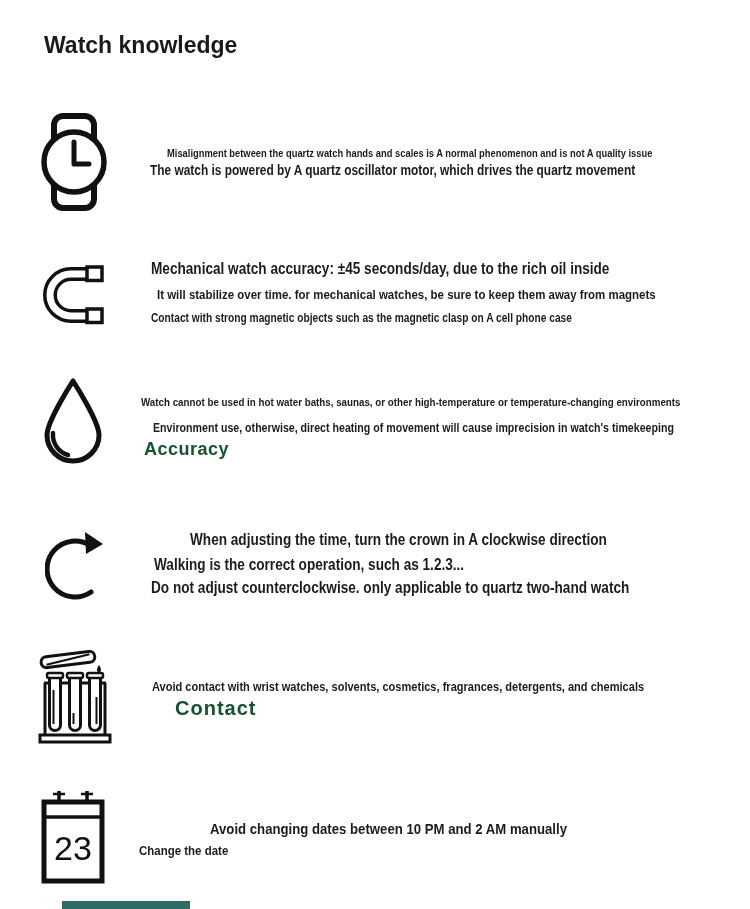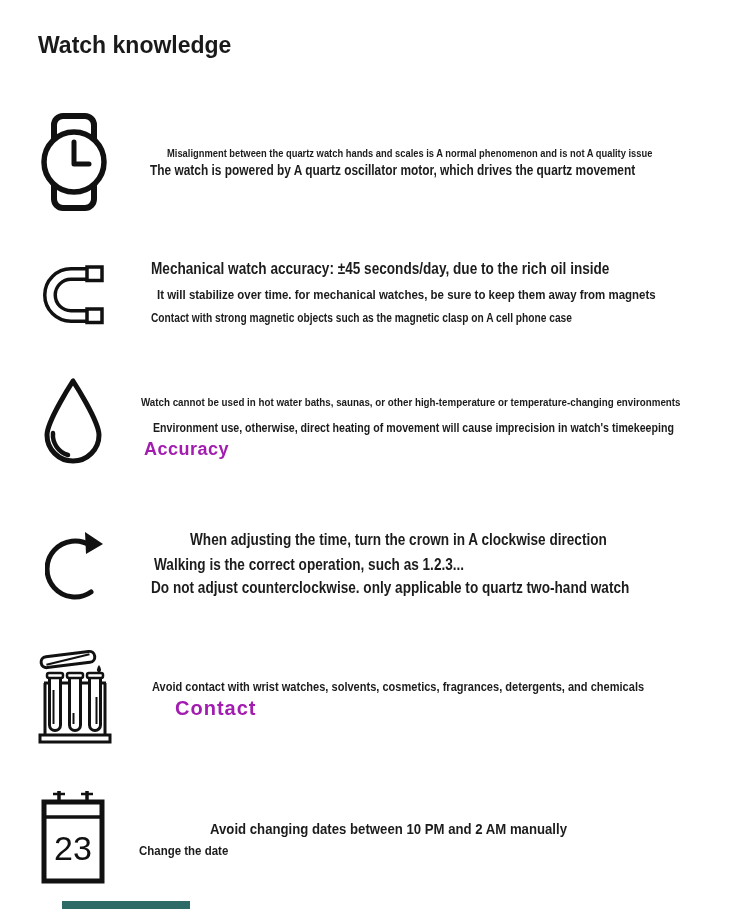--- a/index.html
+++ b/index.html
@@ -2,29 +2,29 @@
 <html><head>
 <meta charset="utf-8">
 <style>
   html,body{margin:0;padding:0;background:#fff;}
   #page{
     position:relative;width:750px;height:909px;background:#ffffff;overflow:hidden;
     font-family:"Liberation Sans","DejaVu Sans",sans-serif;color:#1a1a1a;
   }
   .abs{position:absolute;}
   #title{
-    left:38px;top:32px;font-size:23px;font-weight:bold;letter-spacing:0;
+    left:44px;top:32px;font-size:23px;font-weight:bold;letter-spacing:0;
     white-space:nowrap;
   }
   .ln{
     position:absolute;white-space:nowrap;font-weight:bold;color:#1c1c1c;
     transform:scaleX(0.85);transform-origin:0 0;line-height:1.15;
   }
   .hd{
-    position:absolute;white-space:nowrap;font-weight:bold;color:#a21caf;line-height:1.1;
+    position:absolute;white-space:nowrap;font-weight:bold;color:#14532d;line-height:1.1;
   }
   svg{display:block;}
   #footer-bar{
     left:62px;top:901px;width:128px;height:8px;background:#2e6b66;
   }
 </style>
 </head>
 <body>
 
 <div id="page">

